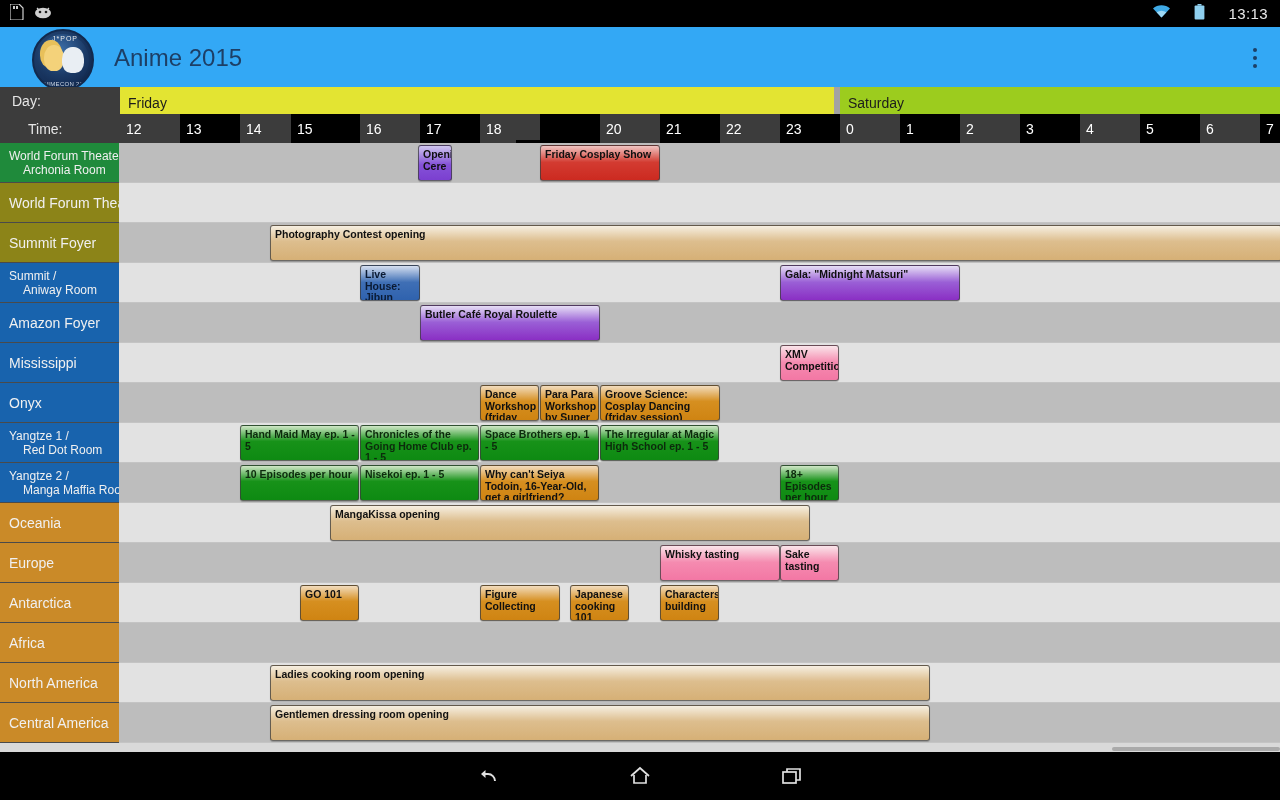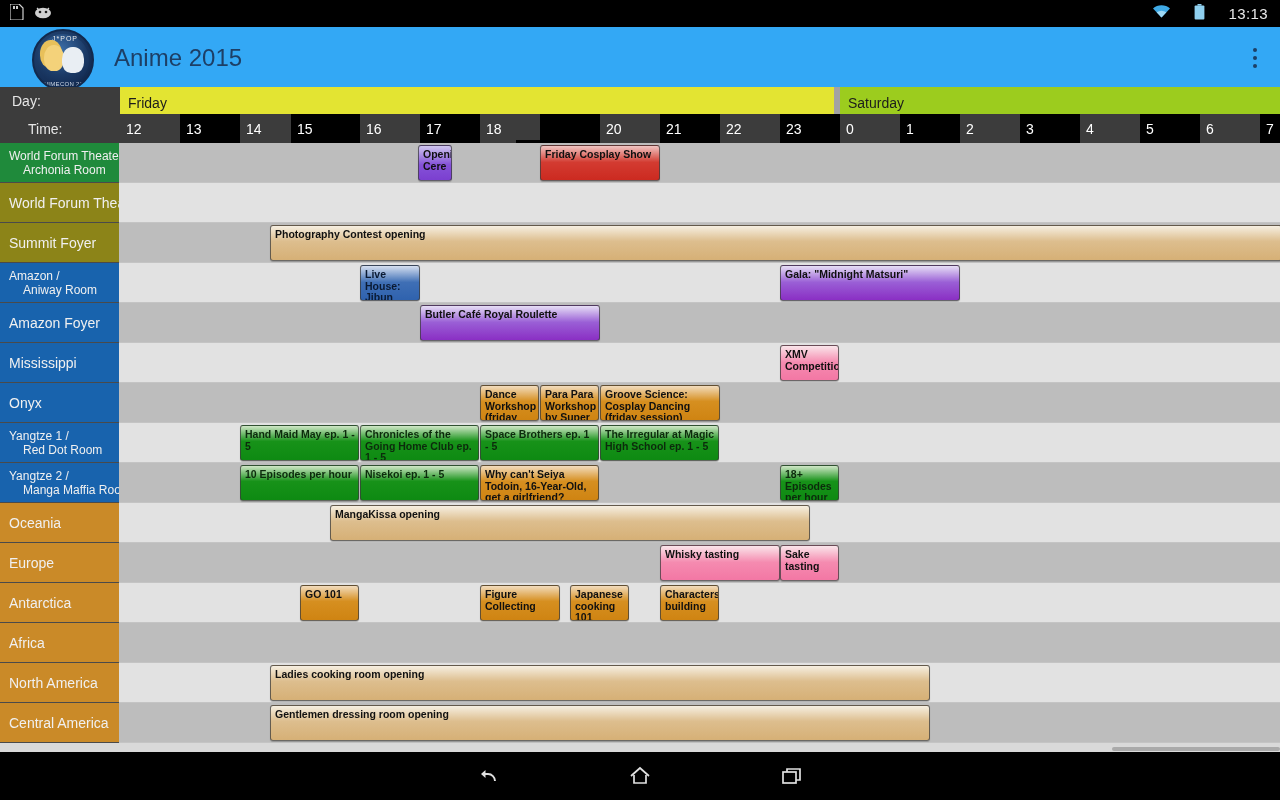--- a/index.html
+++ b/index.html
@@ -236,21 +236,21 @@
       <div class="row shadeA" style="top: 80px;">
         <div class="rowlabel" style="background: rgb(140, 132, 24);">
           <span>Summit Foyer</span>
         </div>
         <div class="rowbody">
           <div class="event ev-tan" style="left: 151px; width: 1012px;"><span>Photography Contest opening</span></div>
         </div>
       </div>
       <div class="row shadeB" style="top: 120px;">
         <div class="rowlabel small" style="background: rgb(24, 99, 173);">
-          <span>Amazon /</span>
+          <span>Summit /</span>
           <span class="l2">Aniway Room</span>
         </div>
         <div class="rowbody">
           <div class="event ev-blue" style="left: 241px; width: 60px;"><span>Live House: Jibun Jinsei</span></div>
           <div class="event ev-purple2" style="left: 661px; width: 180px;"><span>Gala: "Midnight Matsuri"</span></div>
         </div>
       </div>
       <div class="row shadeA" style="top: 160px;">
         <div class="rowlabel" style="background: rgb(24, 99, 173);">
           <span>Amazon Foyer</span>

